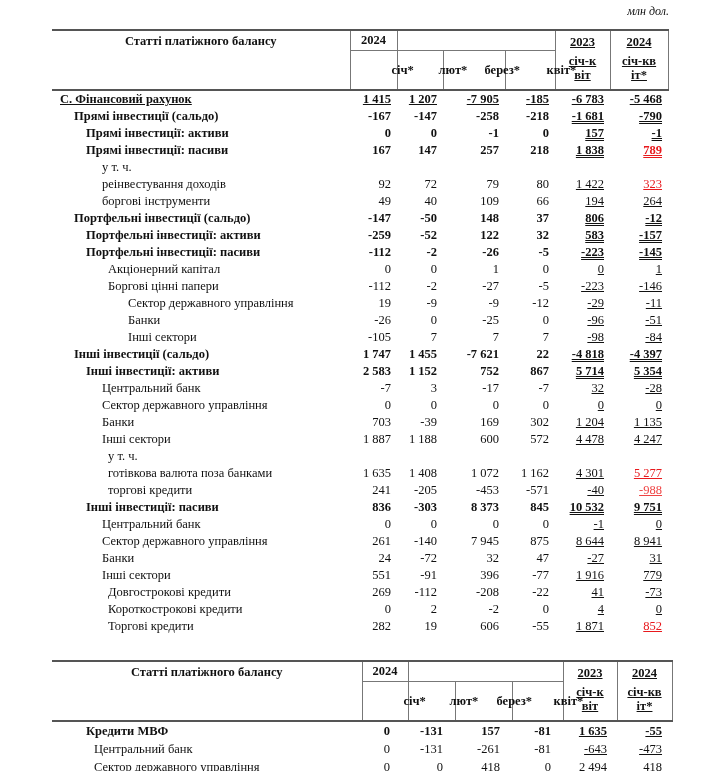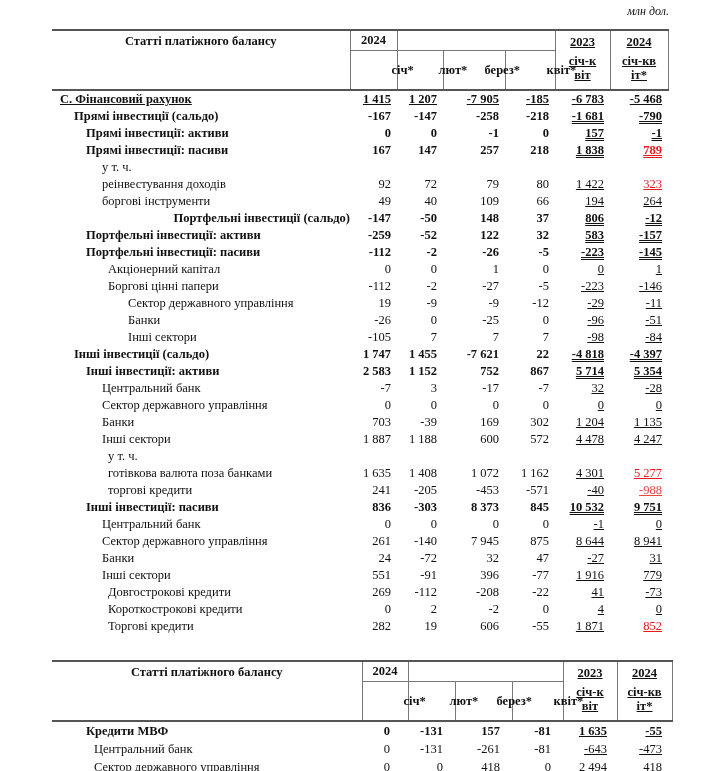--- a/index.html
+++ b/index.html
@@ -124,21 +124,21 @@
       <tr>
         <td class="lbl" style="padding-left: 50px;">боргові інструменти</td>
         <td class="num">49</td>
         <td class="num">40</td>
         <td class="num">109</td>
         <td class="num">66</td>
         <td class="num cum">194</td>
         <td class="num cum">264</td>
       </tr>
       <tr class="b dbl">
-        <td class="lbl" style="padding-left: 22px; text-align: right;">Портфельні інвестиції (сальдо)</td>
+        <td class="lbl" style="padding-left: 22px;">Портфельні інвестиції (сальдо)</td>
         <td class="num">-147</td>
         <td class="num">-50</td>
         <td class="num">148</td>
         <td class="num">37</td>
         <td class="num cum">806</td>
         <td class="num cum">-12</td>
       </tr>
       <tr class="b dbl">
         <td class="lbl" style="padding-left: 34px;">Портфельні інвестиції: активи</td>
         <td class="num">-259</td>

